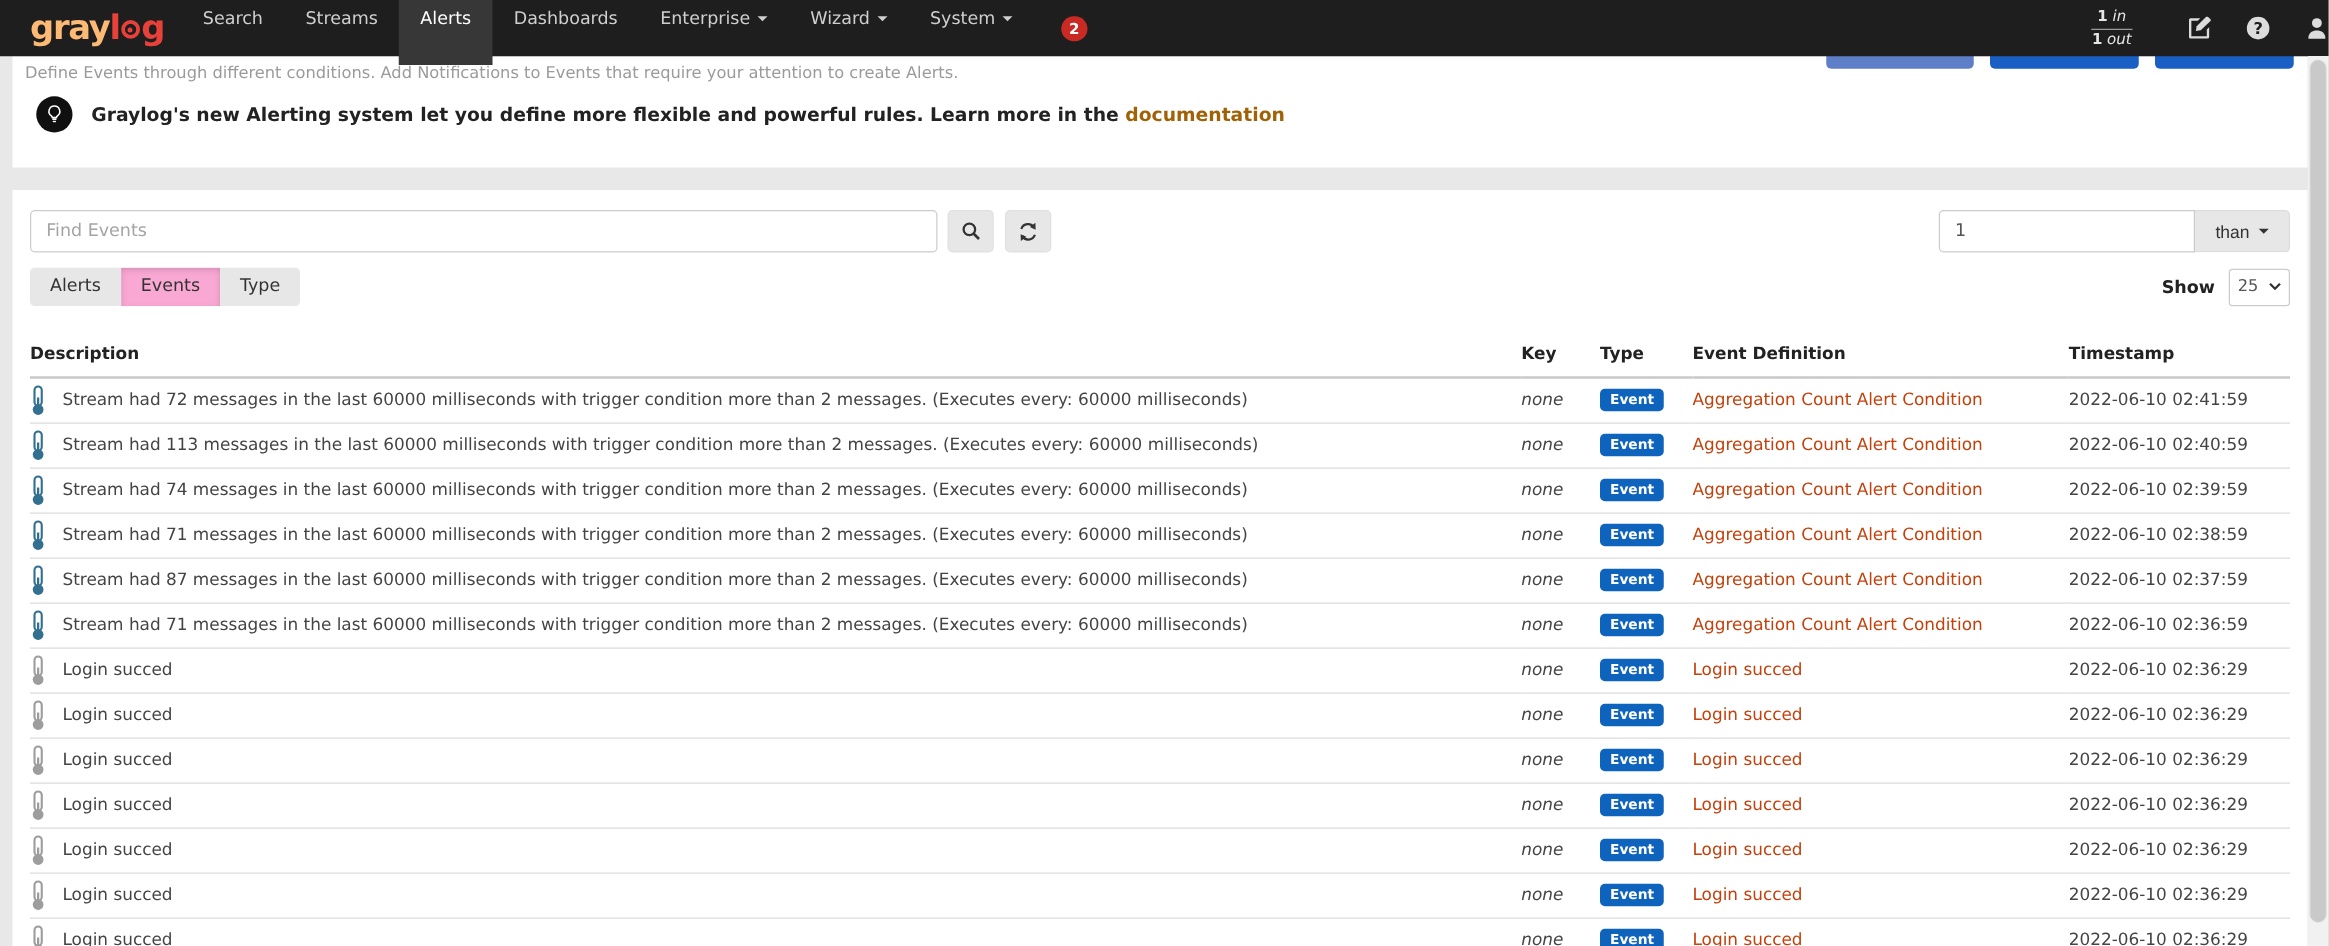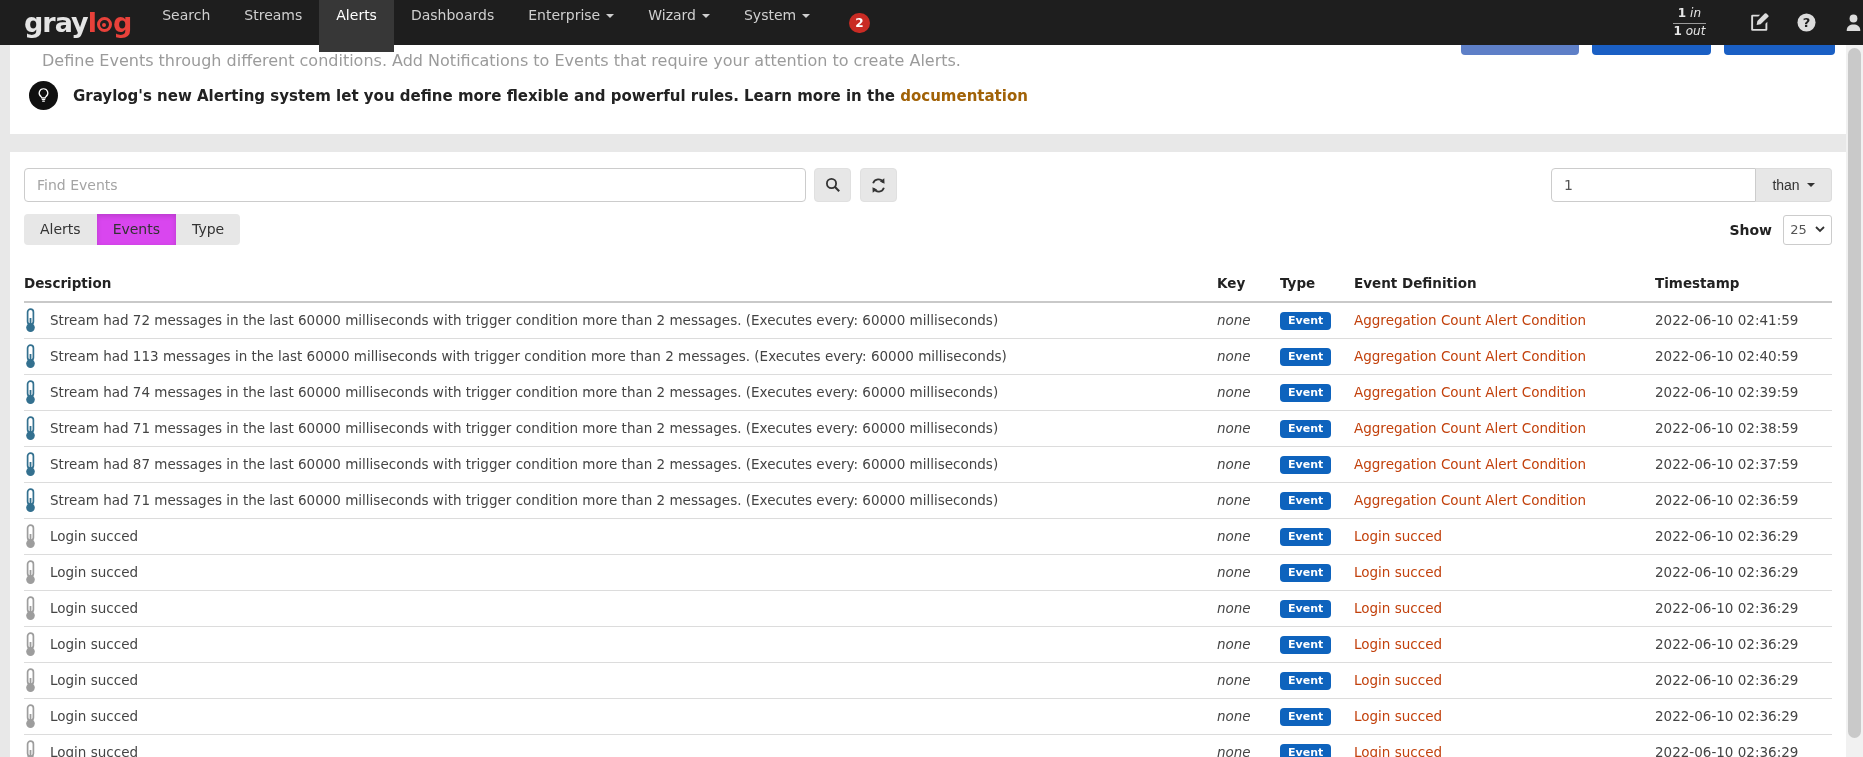--- a/index.html
+++ b/index.html
@@ -8,21 +8,21 @@
     font-family: "DejaVu Sans", "Liberation Sans", sans-serif;
     background:#e8e8e8; font-size:14px; color:#333;
   }
 
   
   .navbar {
     position:relative; z-index:20; height:45px; background:#1e1e1e;
     display:flex; align-items:center; color:#cfcfcf;
   }
   .logo { font-size:27px; font-weight:bold; margin:0 14px 0 24px; letter-spacing:-1px; cursor:pointer; white-space:nowrap; }
-  .logo .lg-gray { color:#e5e5e5; }
+  .logo .lg-gray { color:#fdba74; }
   .logo .lg-red  { color:#e8413a; }
   .logo .lg-o {
     display:inline-block; width:15px; height:15px; border:3.5px solid #e8413a;
     border-radius:50%; position:relative; top:0px; margin:0 1px;
   }
   .logo .lg-o::after {
     content:""; position:absolute; left:50%; top:50%; width:4px; height:4px;
     margin:-2px 0 0 -2px; border-radius:50%; background:#e8413a;
   }
   .nav-items { display:flex; height:59px; }
@@ -40,40 +40,40 @@
   }
   .nav-right { margin-left:auto; display:flex; align-items:center; }
   .throughput { text-align:center; font-size:12px; color:#e6e6e6; line-height:1.3; margin-right:16px; cursor:pointer; }
   .tp-row b { font-weight:bold; } .tp-row i { font-style:italic; font-weight:normal; }
   .tp-top { border-bottom:1px solid #9a9a9a; padding:0 5px 1px; }
   .nav-icon { margin-left:28px; cursor:pointer; display:flex; align-items:center; }
 
   
   .band { margin:0 17px 0 10px; background:#fff; }
   .header-band { position:relative; height:89px; }
-  .header-desc { color:#9b9b9b; font-size:16px; padding:6px 0 0 32px; }
+  .header-desc { color:#9b9b9b; font-size:13px; padding:6px 0 0 10px; }
   .header-actions { position:absolute; right:11px; top:-9px; display:flex; gap:13px; }
   .action-btn { height:19px; border-radius:4px; border:none; cursor:pointer; }
   .info-row { display:flex; align-items:center; margin:11px 0 0 19px; }
   .bulb-circle {
     width:29px; height:29px; border-radius:50%; background:#101010;
     display:flex; align-items:center; justify-content:center; margin-right:15px; flex:none;
   }
   .info-text { font-size:15px; font-weight:bold; color:#222; }
   .info-link { color:#a16207; text-decoration:none; font-weight:bold; cursor:pointer; }
 
   .gray-gap { height:18px; }
 
   
   .panel { margin:0 17px 0 10px; background:#fff; padding:16px 14px; height:605px; overflow:hidden; }
 
   .toolbar { display:flex; justify-content:space-between; align-items:flex-start; }
   .search-group { display:flex; }
   .find-input {
-    width:782px; height:34px; border:1px solid #ccc; border-radius:4px;
+    width:726px; height:34px; border:1px solid #ccc; border-radius:4px;
     padding:0 12px; font-size:14px; color:#555; outline:none;
     font-family:"DejaVu Sans","Liberation Sans",sans-serif;
   }
   .find-input::placeholder { color:#a4a4a4; }
   .icon-btn {
     width:37px; height:34px; background:#e7e7e7; border:1px solid #e0e0e0; border-radius:4px;
     display:flex; align-items:center; justify-content:center; cursor:pointer;
   }
   .icon-btn.search-btn { margin-left:8px; } .icon-btn.refresh-btn { margin-left:9px; }
   .time-group { display:flex; }
@@ -88,21 +88,21 @@
     display:flex; align-items:center; justify-content:center; gap:7px;
   }
   .unit-btn .caret { border-top-color:#333; margin-left:0; }
 
   .tabs-row { display:flex; justify-content:space-between; align-items:center; margin-top:12px; }
   .tabs { display:inline-flex; border-radius:4px; overflow:hidden; }
   .tab {
     padding:0 16px; height:31px; line-height:31px; background:#e7e7e7;
     font-size:14px; color:#333; cursor:pointer;
   }
-  .tab.active { background:#d946ef; box-shadow:inset 0 2px 5px rgba(0,0,0,.15); }
+  .tab.active { background:#f9a8d4; box-shadow:inset 0 2px 5px rgba(0,0,0,.15); }
   .show-group { display:flex; align-items:center;margin-left:36px; }
   .show-label { font-weight:bold; color:#222; margin-right:11px; }
   .show-select {
     width:49px; height:30px; border:1px solid #ccc; border-radius:3px; background:#fff;
     font-size:13px; color:#555; display:flex; align-items:center; justify-content:center;
     gap:8px; cursor:pointer;
   }
 
   
   table.events { width:100%; border-collapse:collapse; table-layout:fixed; margin-top:22px; }

